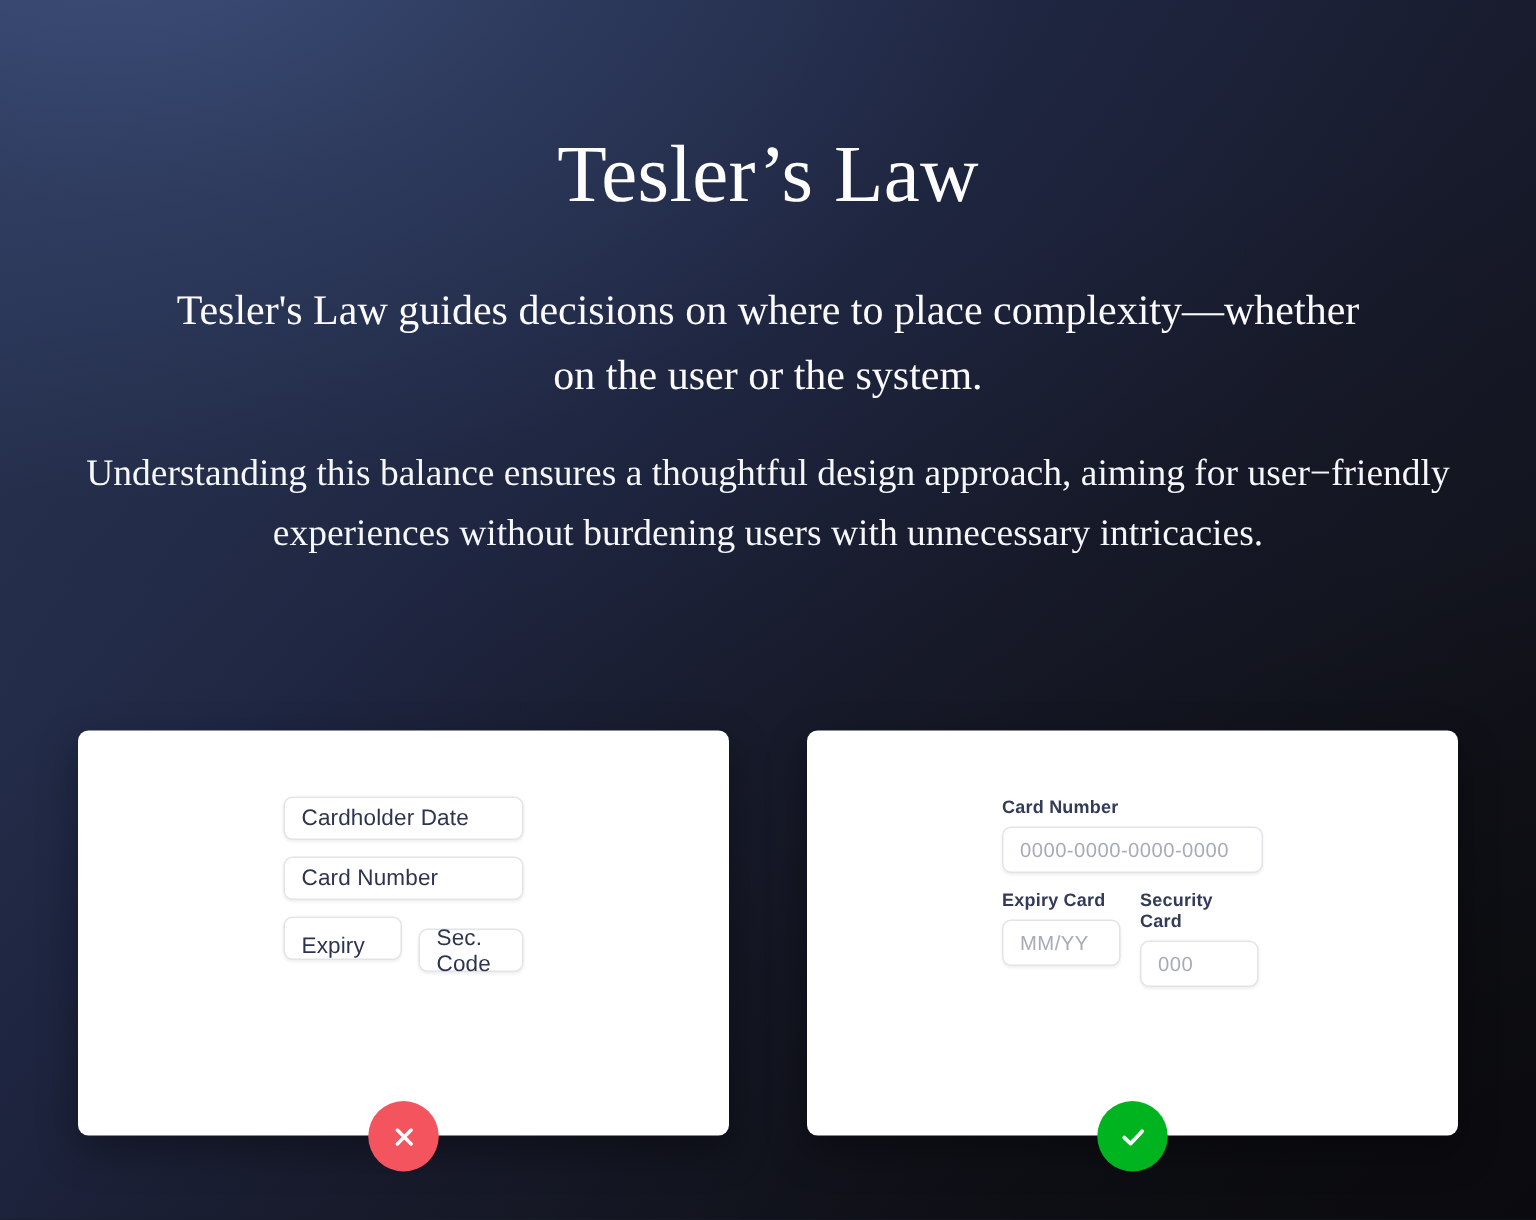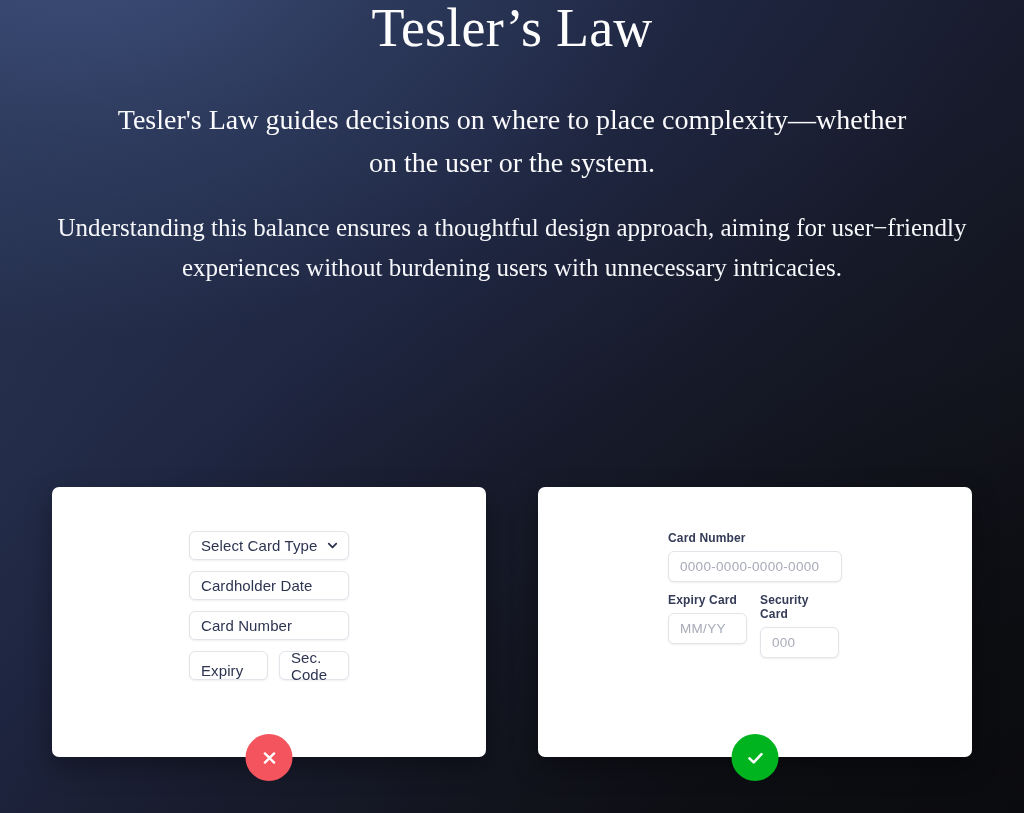--- a/index.html
+++ b/index.html
@@ -23,20 +23,21 @@
     background-color: #1b2032;
     background-image:
       radial-gradient(115% 95% at 8% -8%, rgba(62,80,124,0.95) 0%, rgba(48,62,99,0.72) 26%, rgba(33,42,70,0.34) 52%, rgba(20,22,32,0) 78%),
       radial-gradient(135% 120% at 112% 112%, rgba(9,9,12,0.98) 0%, rgba(12,13,17,0.88) 30%, rgba(18,20,29,0.42) 58%, rgba(25,29,44,0) 84%),
       linear-gradient(132deg, #2f3c5e 0%, #27324f 16%, #1e2540 36%, #191d30 55%, #141622 74%, #111117 88%, #0f0f13 100%);
   }
 
   
   .hero {
     position: relative;
+    padding-top: 88px;
     text-align: center;
     color: #ffffff;
   }
 
   .hero-title {
     margin: 0;
     font-family: "Liberation Serif", "DejaVu Serif", serif;
     font-size: 54px;
     font-weight: 400;
     line-height: 1.06;
@@ -133,21 +134,21 @@
   .bad-pair {
     display: flex;
     gap: 11px;
   }
 
   .bad-pair .bad-field {
     flex: none;
   }
 
   .pair-expiry { width: 79px; align-items: flex-end; }
-  .pair-seccode { width: 70px; }
+  .pair-seccode { width: 70px; margin-top: 8px; }
 
   
   .good-stack {
     width: 174px;
     display: flex;
     flex-direction: column;
     gap: 11px;
   }
 
   .good-group { display: block; }
@@ -205,26 +206,20 @@
     <p class="hero-subtitle">Tesler's Law guides decisions on where to place complexity—whether on the user or the system.</p>
     <p class="hero-body">Understanding this balance ensures a thoughtful design approach, aiming for user−friendly experiences without burdening users with unnecessary intricacies.</p>
   </div>
 
   <div class="card-row">
 
     <div class="card">
       <div class="card-inner">
         <div class="bad-stack">
 
-          <div class="field bad-field bad-select">
-            <span>Select Card Type</span>
-            <svg class="chev" viewBox="0 0 16 16">
-              <path d="M3.4 5.8 L8 10.4 L12.6 5.8" fill="none" stroke="#2d3450" stroke-width="2.2" stroke-linecap="round" stroke-linejoin="round"></path>
-            </svg>
-          </div>
 
           <div class="field bad-field">
             <span>Cardholder Date</span>
           </div>
 
           <div class="field bad-field">
             <span>Card Number</span>
           </div>
 
           <div class="bad-pair">

